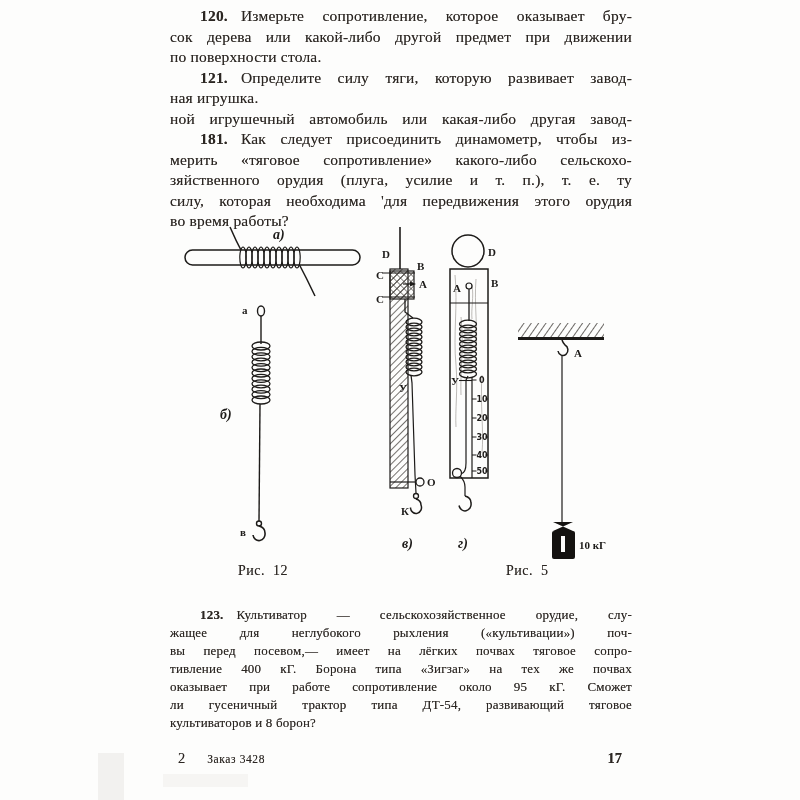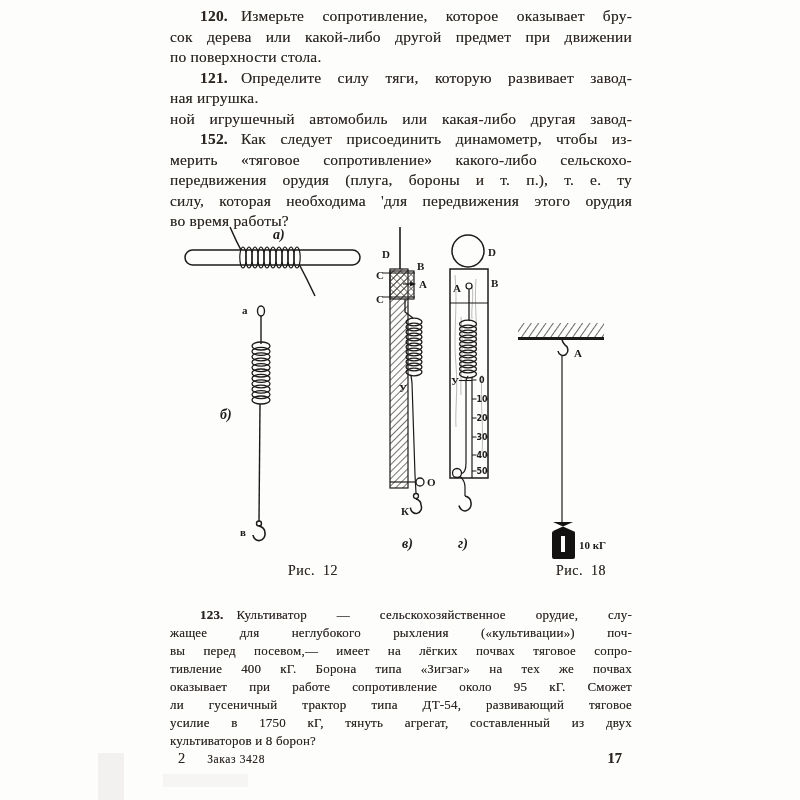--- a/index.html
+++ b/index.html
@@ -18,21 +18,21 @@
     text-align:justify;text-align-last:justify}
   #tb2 .ln{height:18px;line-height:18px;font-size:13px}
   .ln.lastline{text-align:right;text-align-last:left}
   .num{font-weight:bold;margin-right:13px}
   .indent{display:inline-block;width:30px}
   .fig{position:absolute}
   .figlbl{font:italic bold 14px "Liberation Serif",serif;fill:#1d1b19}
   .ptlbl{font:bold 11px "Liberation Serif",serif;fill:#1d1b19}
   .scalelbl{font:bold 8px "DejaVu Sans",sans-serif;fill:#1d1b19}
   .wtlbl{font:bold 11px "Liberation Serif",serif;fill:#1d1b19}
-  .figcaption{position:absolute;top:563px;width:100px;text-align:right;
+  .figcaption{position:absolute;top:563px;width:100px;text-align:left;
     font-size:14px;letter-spacing:.5px;white-space:pre;
     text-shadow:0 0 .5px rgba(43,38,34,.5)}
   #cap12{left:238px}
   #cap13{left:506px}
   .footer{position:absolute;left:178px;top:750px;width:444px;
     display:flex;justify-content:space-between;align-items:baseline;
     font-size:14.5px;text-shadow:0 0 .4px rgba(43,38,34,.5)}
   .footer .order{font-size:11.5px;letter-spacing:.6px;margin-left:22px}
   .footer .pageno{font-weight:bold}
 </style>
@@ -44,23 +44,23 @@
 
 <div class="textblock" id="tb1">
   <div class="ln first"><span class="indent"></span><span class="num">120.</span><span>Измерьте сопротивление, которое оказывает бру-</span></div>
   <div class="ln">сок дерева или какой-либо другой предмет при движении</div>
   <div class="ln lastline">по поверхности стола.</div>
 
   <div class="ln first"><span class="indent"></span><span class="num">121.</span><span>Определите силу тяги, которую развивает завод-</span></div>
   <div class="ln lastline">ная игрушка.</div>
   <div class="ln">ной игрушечный автомобиль или какая-либо другая завод-</div>
 
-  <div class="ln first"><span class="indent"></span><span class="num">152.</span><span>Как следует присоединить динамометр, чтобы из-</span></div>
+  <div class="ln first"><span class="indent"></span><span class="num">181.</span><span>Как следует присоединить динамометр, чтобы из-</span></div>
   <div class="ln">мерить «тяговое сопротивление» какого-либо сельскохо-</div>
-  <div class="ln">передвижения орудия (плуга, бороны и т. п.), т. е. ту</div>
+  <div class="ln">зяйственного орудия (плуга, усилие и т. п.), т. е. ту</div>
   <div class="ln">силу, которая необходима 'для передвижения этого орудия</div>
   <div class="ln lastline">во время работы?</div>
 </div>
 
 <svg class="fig" style="left:170px;top:225px" width="200" height="335" viewBox="0 0 200 335">
   <g stroke="#1d1b19" fill="none" stroke-width="1.5">
     <path d="M60,2 Q66,16 73,29"></path>
     <path d="M128,37 Q137,54 145,71"></path>
     <rect x="15" y="25" width="175" height="15" rx="7.5" fill="#fdfdfc"></rect>
     <g stroke-width="1.2">
@@ -224,30 +224,29 @@
   <path d="M57,22 q1,3 3,5 a5,5.5 0 1 1 -7,6" stroke="#1d1b19" fill="none" stroke-width="1.5"></path>
   <line x1="57" y1="37" x2="57" y2="205" stroke="#1d1b19" stroke-width="1.2"></line>
   <polygon points="48,204 68,213 48,213 68,204" fill="#141210"></polygon>
   <rect x="47" y="213" width="23" height="28" rx="2" fill="#141210"></rect>
   <rect x="56" y="218" width="4" height="16" fill="#fbfbfa"></rect>
   <text x="69" y="39" class="ptlbl">А</text>
   <text x="74" y="231" class="wtlbl">10 кГ</text>
 </svg>
 
 <div class="figcaption" id="cap12">Рис.  12</div>
-<div class="figcaption" id="cap13">Рис.  18</div>
+<div class="figcaption" id="cap13">Рис.  5</div>
 
 <div class="textblock" id="tb2">
   <div class="ln first"><span class="indent"></span><span class="num">123.</span><span>Культиватор — сельскохозяйственное орудие, слу-</span></div>
   <div class="ln">жащее для неглубокого рыхления («культивации») поч-</div>
   <div class="ln">вы перед посевом,— имеет на лёгких  почвах тяговое сопро-</div>
   <div class="ln">тивление 400 кГ. Борона типа «Зигзаг» на тех же почвах</div>
   <div class="ln">оказывает при работе сопротивление около 95 кГ. Сможет</div>
   <div class="ln">ли гусеничный трактор типа ДТ-54, развивающий тяговое</div>
-  <div class="ln">усилие в 1750 кГ, тянуть агрегат, составленный из двух</div>
   <div class="ln lastline">культиваторов и 8 борон?</div>
 </div>
 
 <div class="footer">
   <span>
     <span>2</span><span class="order">Заказ 3428</span>
   </span>
   <span class="pageno">17</span>
 </div>
 

